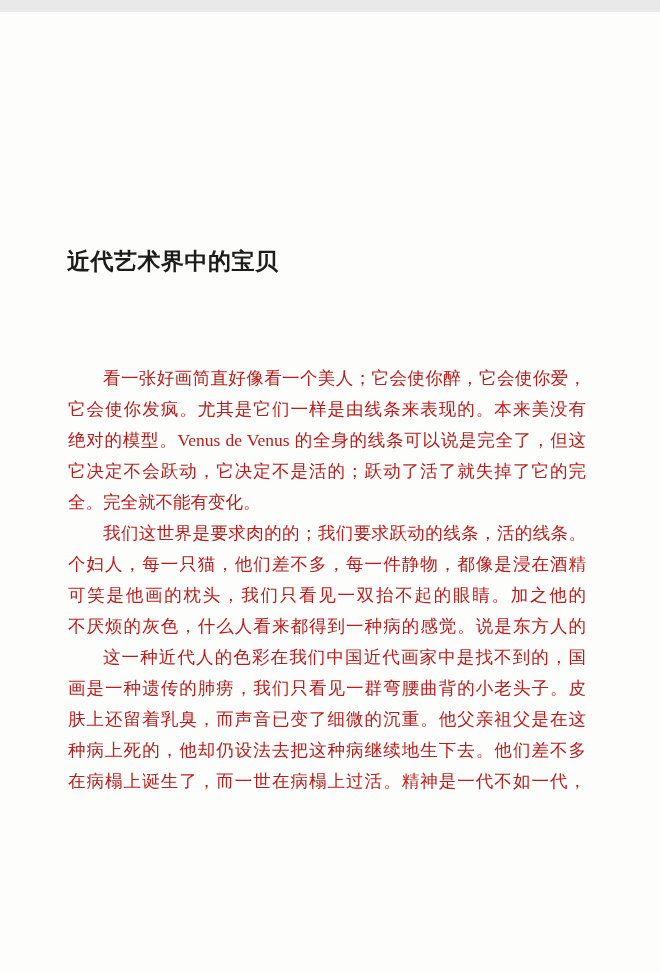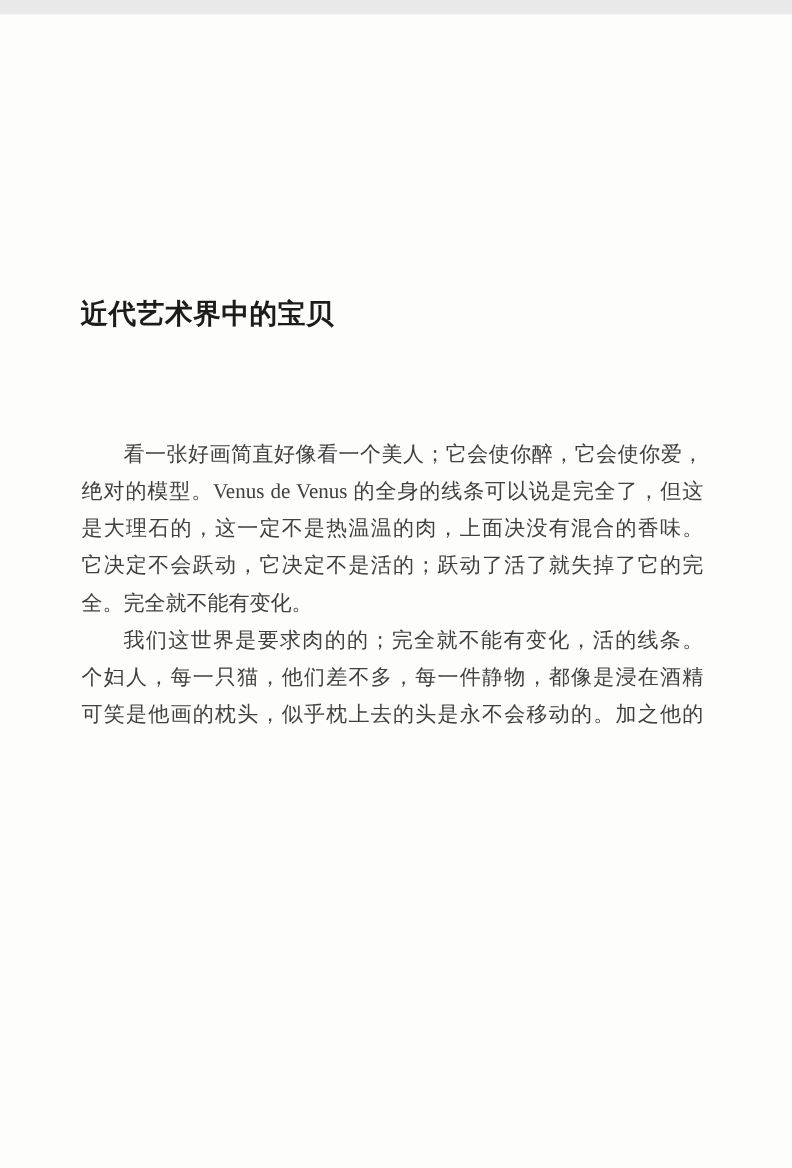--- a/index.html
+++ b/index.html
@@ -26,21 +26,21 @@
     letter-spacing: 0.5px;
     color: #1c1c1c;
     white-space: nowrap;
   }
   .body-text {
     position: absolute;
     top: 351px;
     left: 68px;
     width: 518px;
     font-size: 17.5px;
-    color: #404040;
+    color: #b91c1c;
   }
   .text-line {
     line-height: 31px;
     height: 31px;
     text-align: justify;
     text-align-last: justify;
     overflow: hidden;
     white-space: nowrap;
   }
   .text-line.indent {
@@ -55,27 +55,35 @@
 <body>
 
 <div class="page">
 
   <h1 class="article-title">近代艺术界中的宝贝</h1>
 
   <div class="body-text">
 
     <div>
       <div class="text-line indent">看一张好画简直好像看一个美人；它会使你醉，它会使你爱，</div>
+      <div class="text-line">它会使你发疯。尤其是它们一样是由线条来表现的。本来美没有</div>
       <div class="text-line">绝对的模型。Venus de Venus 的全身的线条可以说是完全了，但这</div>
-      <div class="text-line">是大理石的，这一定不是热温温的肉，上面决没有混合的香味。</div>
       <div class="text-line">它决定不会跃动，它决定不是活的；跃动了活了就失掉了它的完</div>
       <div class="text-line para-end">全。完全就不能有变化。</div>
     </div>
 
     <div>
-      <div class="text-line indent">我们这世界是要求肉的的；完全就不能有变化，活的线条。</div>
+      <div class="text-line indent">我们这世界是要求肉的的；我们要求跃动的线条，活的线条。</div>
       <div class="text-line">个妇人，每一只猫，他们差不多，每一件静物，都像是浸在酒精</div>
-      <div class="text-line">可笑是他画的枕头，似乎枕上去的头是永不会移动的。加之他的</div>
+      <div class="text-line">可笑是他画的枕头，我们只看见一双抬不起的眼睛。加之他的</div>
+      <div class="text-line">不厌烦的灰色，什么人看来都得到一种病的感觉。说是东方人的</div>
     </div>
 
+    <div>
+      <div class="text-line indent">这一种近代人的色彩在我们中国近代画家中是找不到的，国</div>
+      <div class="text-line">画是一种遗传的肺痨，我们只看见一群弯腰曲背的小老头子。皮</div>
+      <div class="text-line">肤上还留着乳臭，而声音已变了细微的沉重。他父亲祖父是在这</div>
+      <div class="text-line">种病上死的，他却仍设法去把这种病继续地生下去。他们差不多</div>
+      <div class="text-line">在病榻上诞生了，而一世在病榻上过活。精神是一代不如一代，</div>
+    </div>
 
   </div>
 </div>
 
 </body></html>

